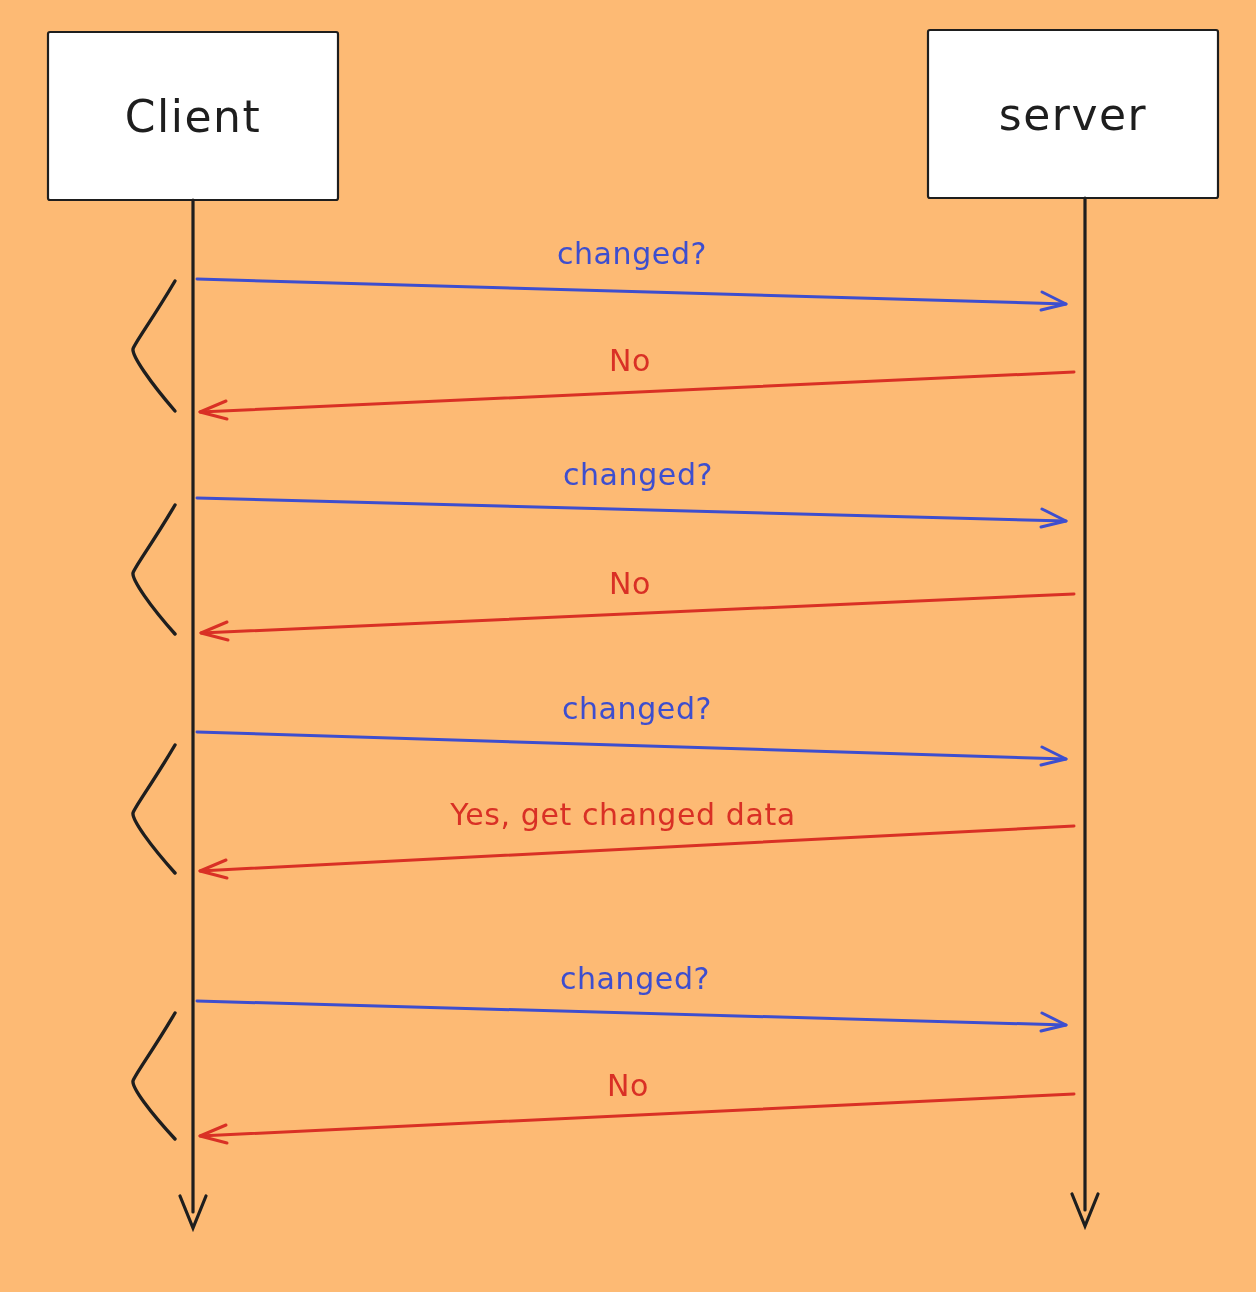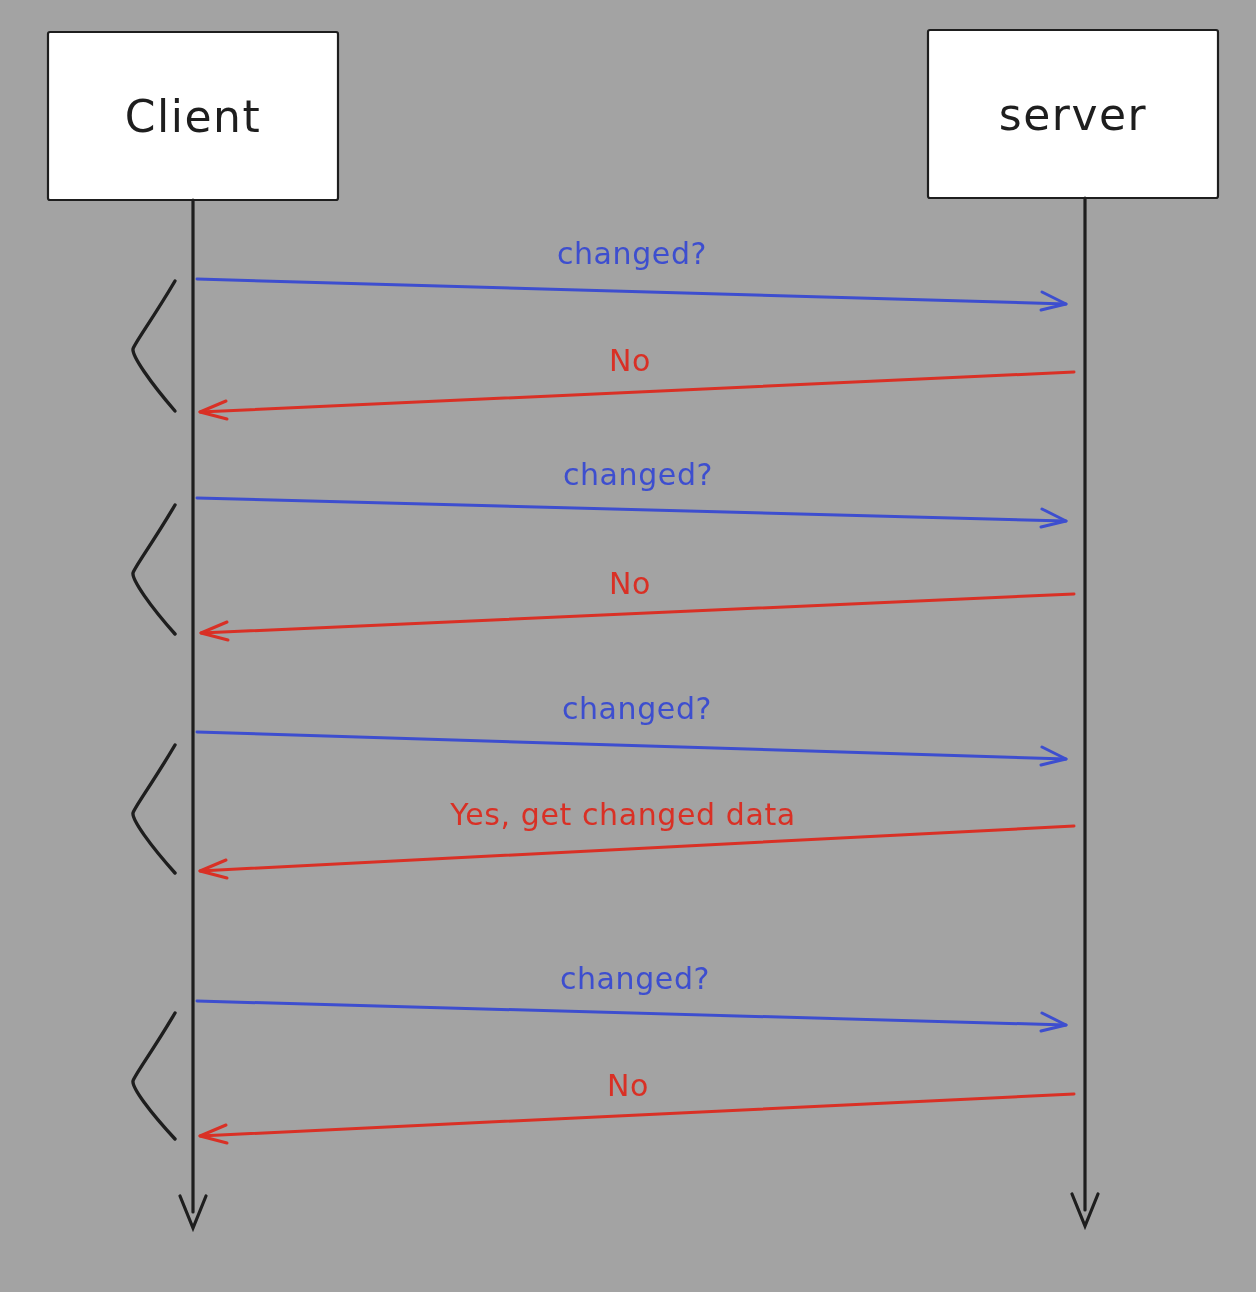--- a/index.html
+++ b/index.html
@@ -8,21 +8,21 @@
     padding: 0;
     background: #ffffff;
   }
   body {
     font-family: "DejaVu Sans", sans-serif;
   }
   #canvas-wrap {
     position: relative;
     width: 1256px;
     height: 1292px;
-    background: #a3a3a3;
+    background: #fdba74;
     overflow: hidden;
   }
   svg#diagram {
     display: block;
     width: 1256px;
     height: 1292px;
   }
   .participant-box {
     fill: #ffffff;
     stroke: #1e1e1e;

